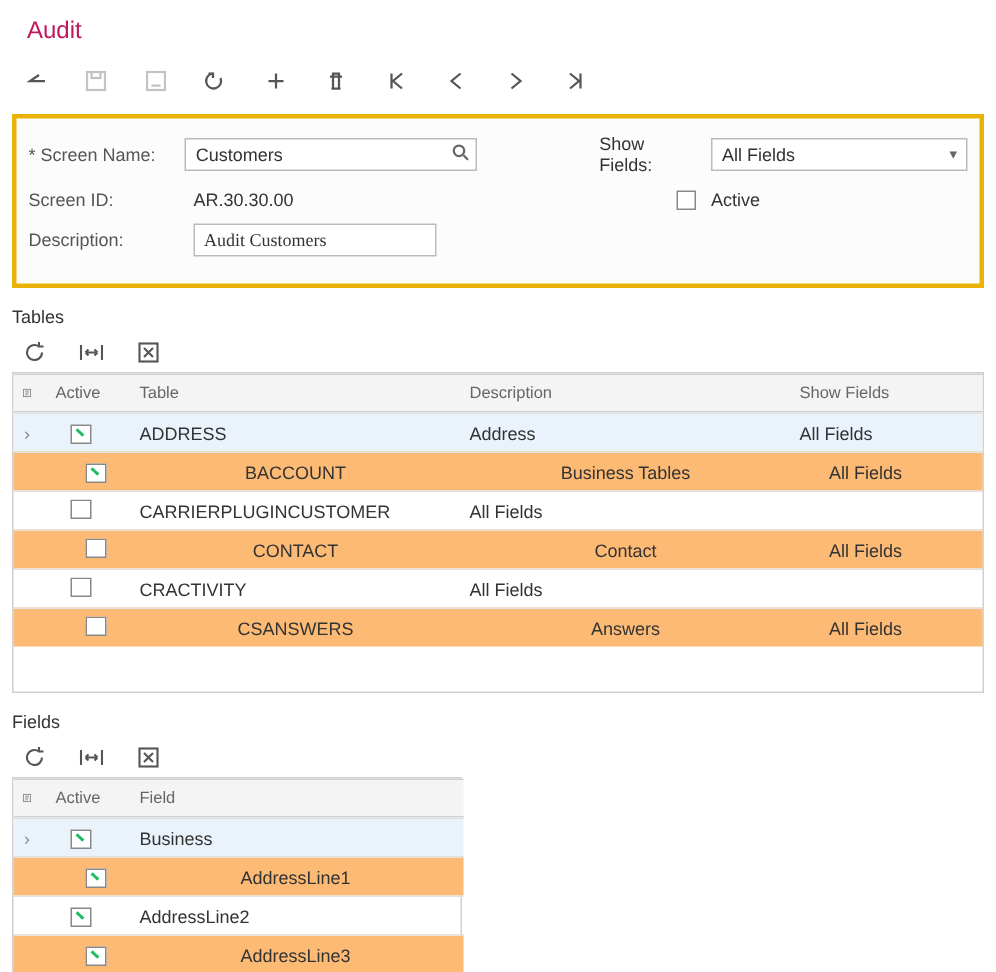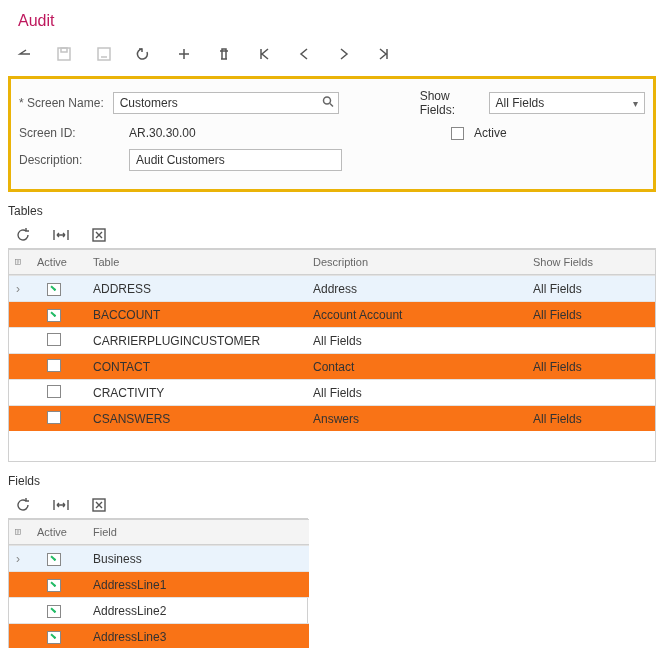--- a/index.html
+++ b/index.html
@@ -84,21 +84,21 @@
   .tables-grid .grid-head, .tables-grid .grid-row {
     grid-template-columns: 18px 60px 220px 220px 100px;
   }
   .fields-grid .grid-head, .fields-grid .grid-row {
     grid-template-columns: 18px 60px 220px;
     width: 300px;
   }
   .grid-head { background:#f4f4f4; color:#666; font-size:11px; border-top:1px solid #d0d0d0; border-bottom:1px solid #d0d0d0;}
   .grid-head span, .grid-row span { padding: 0 6px; white-space:nowrap; overflow:hidden; text-overflow:ellipsis;}
   .row-selected { background:#eaf3fc; }
-  .row-zebra { background:#f97316; }
+  .row-zebra { background:#fdba74;text-align:center; }
   .row-caret {
     display:flex; align-items:center; justify-content:center; color:#888;
   }
   .grid-row .checkbox { margin-left:14px; }
   .grid-head .col-icon { display:flex; align-items:center; justify-content:center; }
   .grid-head .col-active { padding-left:10px; }
   .grid-wrap { border:1px solid #d0d0d0; margin:0 8px 10px; padding-bottom:30px; background:#fff;}
   .fields-wrap { border:1px solid #d0d0d0; margin:0 8px 0; background:#fff; width:300px;}
 </style>
 </head>
@@ -159,21 +159,21 @@
       <svg width="14" height="14" viewBox="0 0 14 14">
         <path d="M10 2 v10 M3 2 L9 7 L3 12"></path>
       </svg>
     </span>
 </div>
 
 <div class="form-panel">
   <div class="form-row">
     <span class="form-label req">Screen Name:</span>
     <span class="lookup-wrap">
-      <input type="text" class="text-input" style="width: 226px;" value="Customers">
+      <input type="text" class="text-input" style="width: 195px;" value="Customers">
       <span class="mag"><svg width="12" height="12" viewBox="0 0 12 12" fill="none" stroke="#666" stroke-width="1.5">
             <circle cx="5" cy="5" r="3.5"></circle>
             <path d="M8 8 L11 11"></path>
           </svg></span>
     </span>
     <span class="right-col">
       <span>Show Fields:</span>
       <div class="select-wrap">
         <span>All Fields</span>
         <span class="caret">▾</span>
@@ -183,21 +183,21 @@
   <div class="form-row">
     <span class="form-label">Screen ID:</span>
     <span style="width:190px; padding:3px 0;">AR.30.30.00</span>
     <span class="right-col" style="margin-left:132px;">
       <span class="checkbox"></span>
       <span>Active</span>
     </span>
   </div>
   <div class="form-row">
     <span class="form-label">Description:</span>
-    <input type="text" class="text-input" style="width: 213px;" value="Audit Customers">
+    <input type="text" class="text-input" style="width: 162px; font-family: Liberation Serif, serif;" value="Audit Customers">
   </div>
 </div>
 
 <div class="section-hdr">Tables</div>
 <div class="grid-toolbar">
   <span class="gtb">
       <svg width="14" height="14" viewBox="0 0 14 14" fill="none" stroke="#555" stroke-width="1.4">
         <path d="M12 7 A5 5 0 1 1 10 3"></path>
         <path d="M10 0 v3 h3"></path>
       </svg>
@@ -232,21 +232,21 @@
         <span class="row-caret">›</span>
         <span><span class="checkbox checked"></span></span>
         <span>ADDRESS</span>
         <span>Address</span>
         <span>All Fields</span>
       </div>
       <div class="grid-row row-zebra">
         <span class="row-caret"></span>
         <span><span class="checkbox checked"></span></span>
         <span>BACCOUNT</span>
-        <span>Account Account</span>
+        <span>Business Tables</span>
         <span>All Fields</span>
       </div>
       <div class="grid-row">
         <span class="row-caret"></span>
         <span><span class="checkbox"></span></span>
         <span>CARRIERPLUGINCUSTOMER</span>
         <span>All Fields</span>
       </div>
       <div class="grid-row row-zebra">
         <span class="row-caret"></span>

